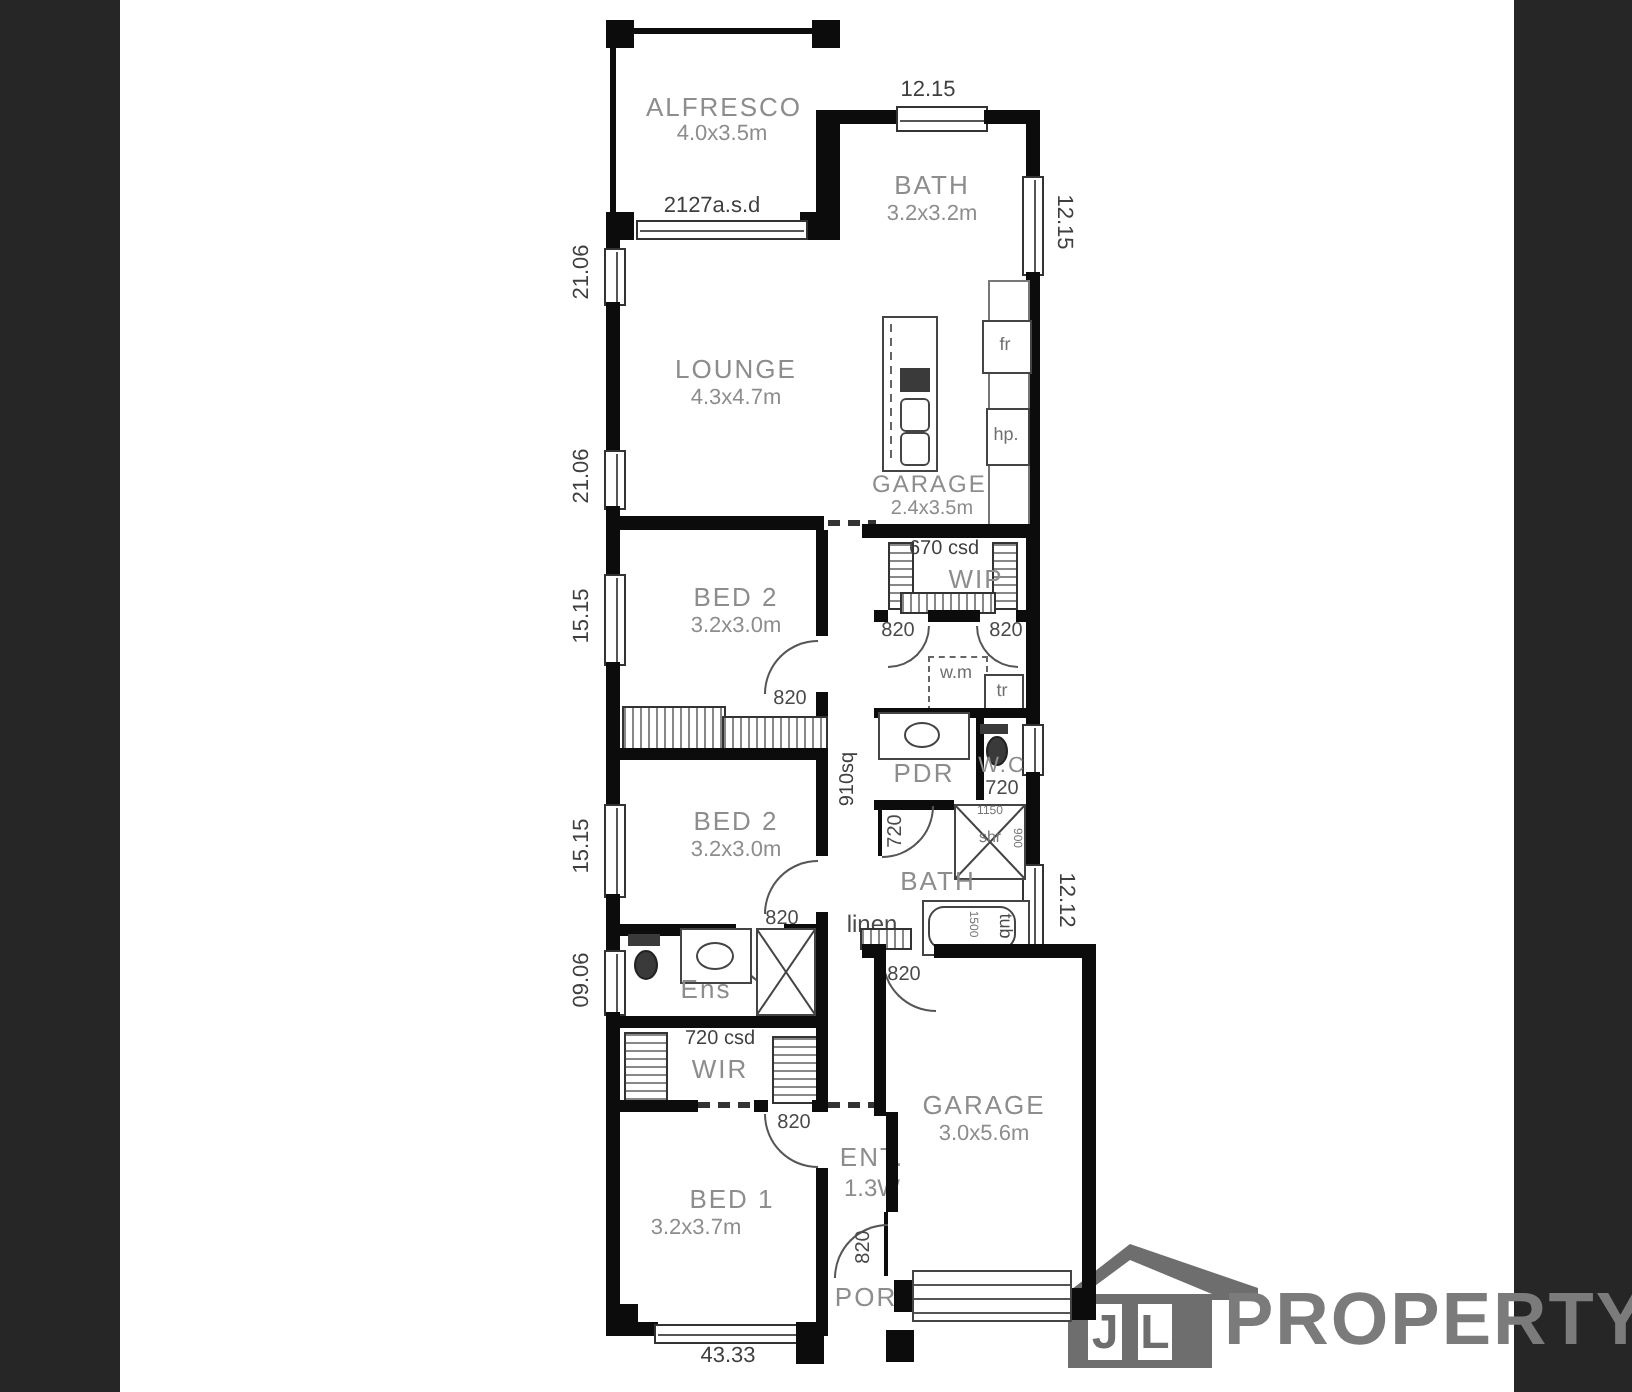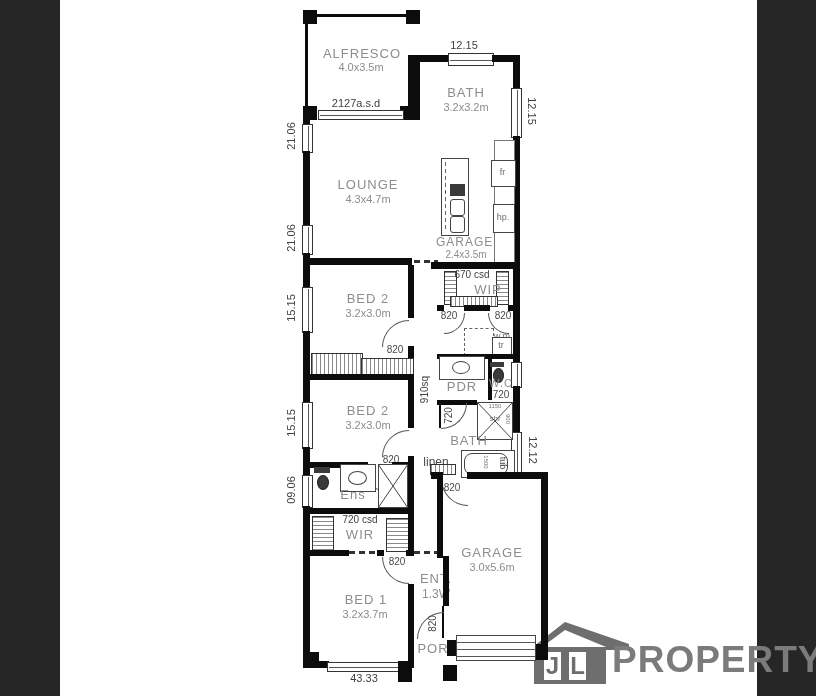--- a/index.html
+++ b/index.html
@@ -130,21 +130,21 @@
     <div class="lbl" style="left:468px;top:282px;width:40px">WIP</div>
     <div class="w" style="left:437px;top:305px;width:7px;height:6px"></div>
     <div class="w" style="left:464px;top:305px;width:26px;height:6px"></div>
     <div class="w" style="left:508px;top:305px;width:5px;height:6px"></div>
     <div class="arc" style="left:444px;top:313px;width:20px;height:20px;border-bottom:1px solid #555;border-right:1px solid #555;border-radius:0 0 100% 0"></div>
     <div class="arc" style="left:488px;top:313px;width:20px;height:20px;border-bottom:1px solid #555;border-left:1px solid #555;border-radius:0 0 0 100%"></div>
     <div class="door" style="left:436px;top:310px;width:26px">820</div>
     <div class="door" style="left:490px;top:310px;width:26px">820</div>
 
     <div class="box" style="left:464px;top:328px;width:28px;height:26px;border-style:dashed;border-color:#666"></div>
-    <div class="fixture-label" style="left:488px;top:331px;width:28px">w.m</div>
+    <div class="fixture-label" style="left:464px;top:331px;width:28px">w.m</div>
     <div class="box" style="left:492px;top:337px;width:18px;height:16px"></div>
     <div class="fixture-label" style="left:492px;top:340px;width:18px">tr</div>
     <div class="w" style="left:437px;top:354px;width:76px;height:5px"></div>
 
     <div class="lbl" style="left:338px;top:291px;width:60px">BED 2</div>
     <div class="sz" style="left:338px;top:307px;width:60px">3.2x3.0m</div>
     <div class="w" style="left:408px;top:265px;width:6px;height:53px"></div>
     <div class="arc" style="left:382px;top:320px;width:26px;height:26px;border-top:1px solid #555;border-left:1px solid #555;border-radius:100% 0 0 0"></div>
     <div class="door" style="left:382px;top:344px;width:26px">820</div>
     <div class="w" style="left:408px;top:346px;width:6px;height:82px"></div>
@@ -211,21 +211,21 @@
     <div class="w" style="left:310px;top:550px;width:39px;height:6px"></div>
     <div class="hdash" style="left:349px;top:551px;width:28px"></div>
     <div class="w" style="left:377px;top:550px;width:7px;height:6px"></div>
     <div class="w" style="left:406px;top:550px;width:8px;height:6px"></div>
     <div class="hdash" style="left:414px;top:551px;width:24px"></div>
 
     <div class="arc" style="left:382px;top:557px;width:26px;height:26px;border-bottom:1px solid #555;border-left:1px solid #555;border-radius:0 0 0 100%"></div>
     <div class="door" style="left:384px;top:556px;width:26px">820</div>
     <div class="w" style="left:408px;top:584px;width:6px;height:84px"></div>
     <div class="lbl" style="left:336px;top:592px;width:60px">BED 1</div>
-    <div class="sz" style="left:333px;top:608px;width:64px">3.2x3.7m</div>
+    <div class="sz" style="left:316px;top:608px;width:64px">3.2x3.7m</div>
     <div class="lbl" style="left:412px;top:571px;width:48px">ENT.</div>
     <div class="sz" style="left:414px;top:587px;width:44px;font-size:12px">1.3W</div>
     <div class="w" style="left:443px;top:556px;width:6px;height:50px"></div>
     <div class="w" style="left:442px;top:606px;width:2px;height:32px"></div>
     <div class="arc" style="left:417px;top:612px;width:26px;height:26px;border-top:1px solid #555;border-left:1px solid #555;border-radius:100% 0 0 0"></div>
     <div class="door rccw" style="left:418px;top:618px;width:28px">820</div>
 
     <div class="w" style="left:447px;top:640px;width:14px;height:16px"></div>
     <div class="w" style="left:443px;top:665px;width:14px;height:16px"></div>
     <div class="lbl" style="left:414px;top:641px;width:38px">POR</div>

